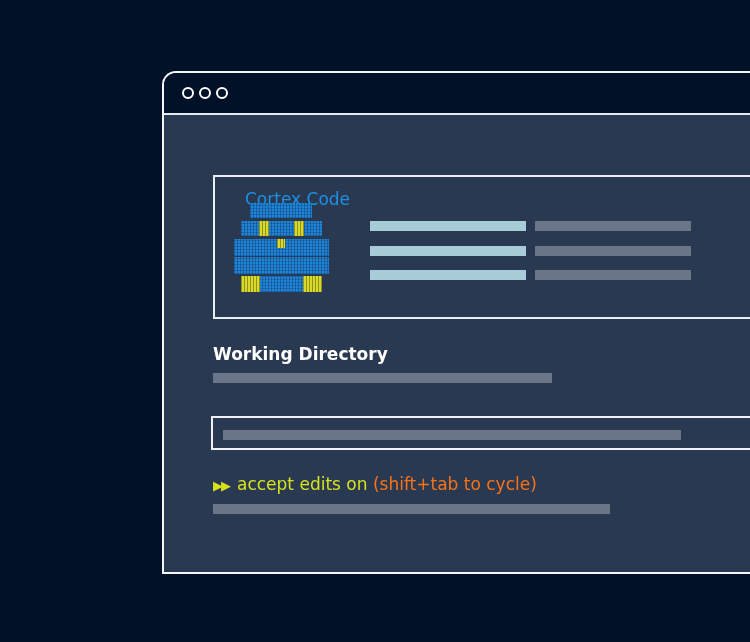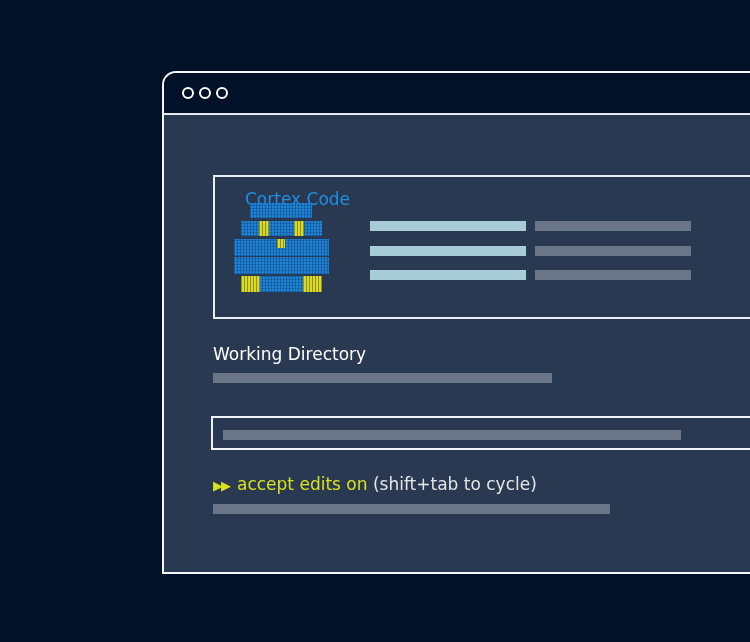--- a/index.html
+++ b/index.html
@@ -43,33 +43,33 @@
       repeating-linear-gradient(90deg, rgba(40,40,0,0.4) 0 1px, transparent 1px 3px),
       #d8d92a;
   }
 
   .bar { position:absolute; height:10px; }
   .bar.light { background:#a8cbd8; }
   .bar.gray { background:#6b7588; }
 
   .wd-label {
     position:absolute; left:49px; top:228px; color:#ffffff;
-    font-size:17px; line-height:22px;
+    font-size:17px; line-height:22px;font-weight:bold;
   }
   .input-box {
     position:absolute; left:47px; top:301px; width:600px; height:34px;
     border:2px solid #eef2f5; border-right:none; box-sizing:border-box;
   }
   .mode-line {
     position:absolute; left:49px; top:358px; font-size:17px; line-height:22px;
     white-space:nowrap;
   }
   .mode-icon { color:#d7e21a; font-size:13px; letter-spacing:-2px; margin-right:8px; }
   .mode-on { color:#d7e21a;margin-top:16px; }
-  .mode-hint { color:#e5e5e5; }
+  .mode-hint { color:#f97316; }
 </style>
 </head>
 <body>
 
 <div class="window">
   <div class="titlebar">
     <span class="dot" style="left:18px"></span>
     <span class="dot" style="left:35px"></span>
     <span class="dot" style="left:52px"></span>
   </div>

